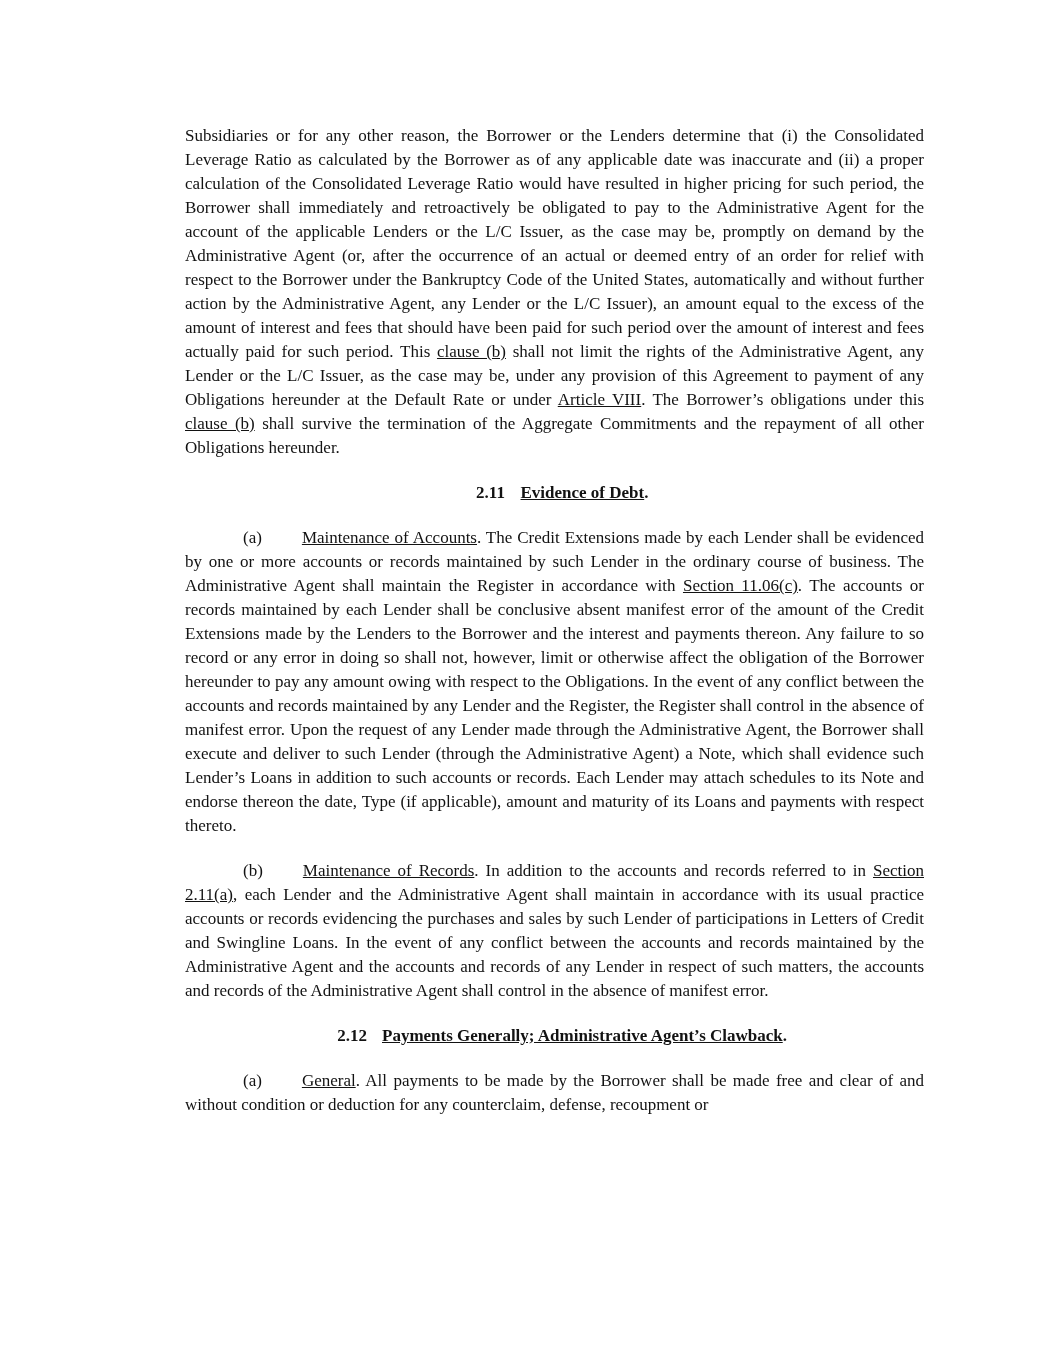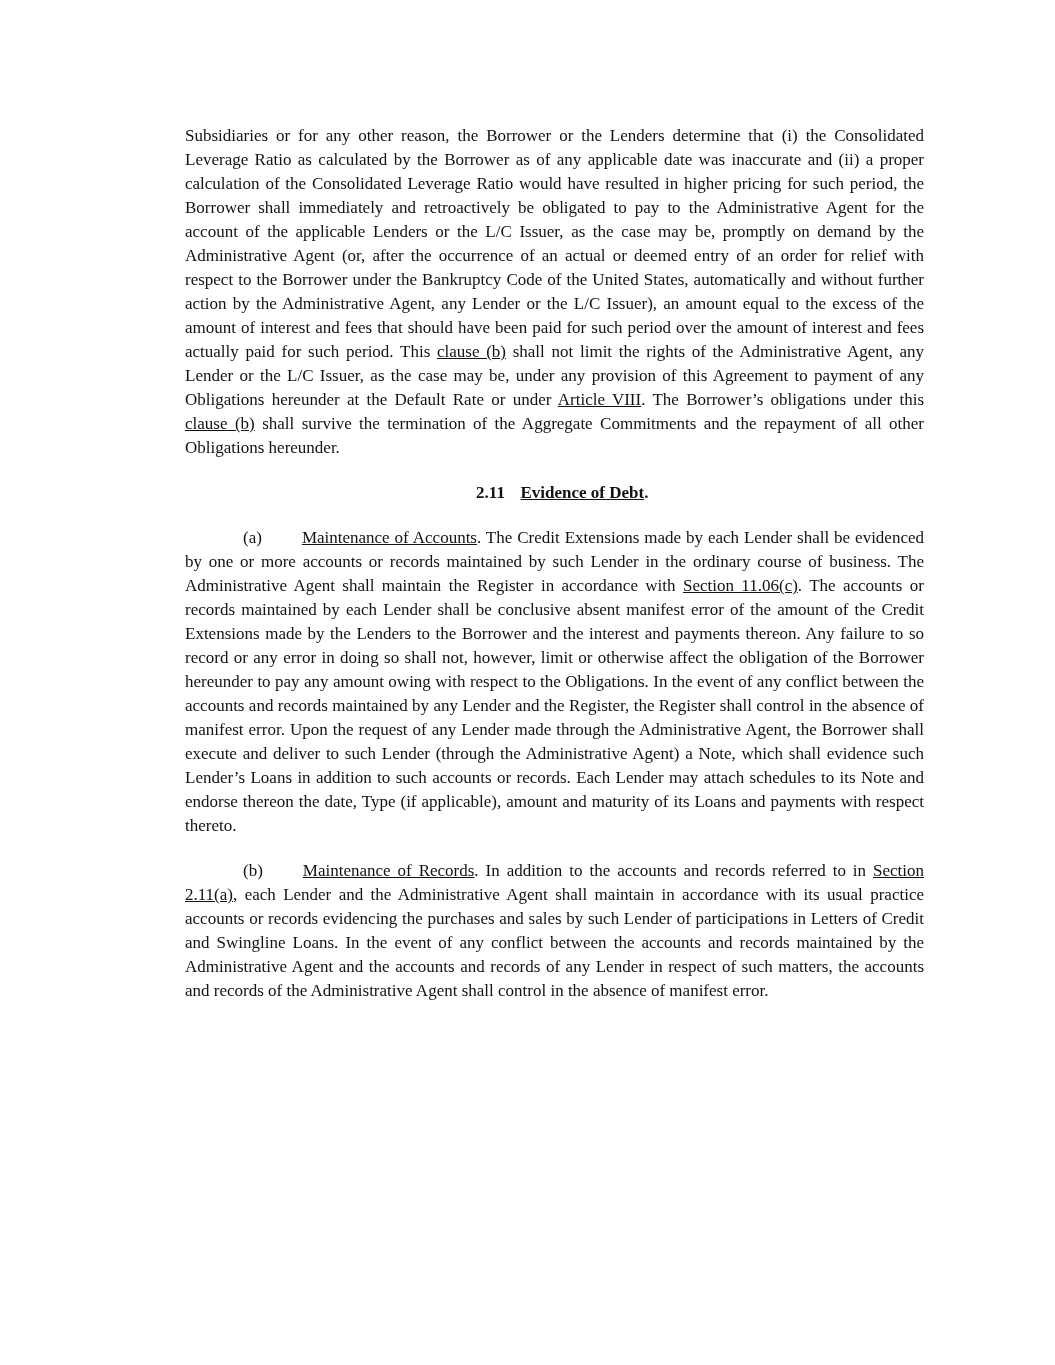--- a/index.html
+++ b/index.html
@@ -86,21 +86,23 @@
   <div class="content">
 
     <p class="para"><span>Subsidiaries or for any other reason, the Borrower or the Lenders determine that (i) the Consolidated Leverage Ratio as calculated by the Borrower as of any applicable date was inaccurate and (ii) a proper calculation of the Consolidated Leverage Ratio would have resulted in higher pricing for such period, the Borrower shall immediately and retroactively be obligated to pay to the Administrative Agent for the account of the applicable Lenders or the L/C Issuer, as the case may be, promptly on demand by the Administrative Agent (or, after the occurrence of an actual or deemed entry of an order for relief with respect to the Borrower under the Bankruptcy Code of the United States, automatically and without further action by the Administrative Agent, any Lender or the L/C Issuer), an amount equal to the excess of the amount of interest and fees that should have been paid for such period over the amount of interest and fees actually paid for such period. This </span><span class="u">clause (b)</span><span> shall not limit the rights of the Administrative Agent, any Lender or the L/C Issuer, as the case may be, under any provision of this Agreement to payment of any Obligations hereunder at the Default Rate or under </span><span class="u">Article VIII</span><span>. The Borrower’s obligations under this </span><span class="u">clause (b)</span><span> shall survive the termination of the Aggregate Commitments and the repayment of all other Obligations hereunder.</span></p>
 
     <p class="heading"><span class="hnum">2.11</span><span class="htitle">Evidence of Debt</span><span>.</span></p>
 
     <p class="para indent"><span>(a)</span><span class="tab"></span><span class="u">Maintenance of Accounts</span><span>. The Credit Extensions made by each Lender shall be evidenced by one or more accounts or records maintained by such Lender in the ordinary course of business. The Administrative Agent shall maintain the Register in accordance with </span><span class="u">Section 11.06(c)</span><span>. The accounts or records maintained by each Lender shall be conclusive absent manifest error of the amount of the Credit Extensions made by the Lenders to the Borrower and the interest and payments thereon. Any failure to so record or any error in doing so shall not, however, limit or otherwise affect the obligation of the Borrower hereunder to pay any amount owing with respect to the Obligations. In the event of any conflict between the accounts and records maintained by any Lender and the Register, the Register shall control in the absence of manifest error. Upon the request of any Lender made through the Administrative Agent, the Borrower shall execute and deliver to such Lender (through the Administrative Agent) a Note, which shall evidence such Lender’s Loans in addition to such accounts or records. Each Lender may attach schedules to its Note and endorse thereon the date, Type (if applicable), amount and maturity of its Loans and payments with respect thereto.</span></p>
 
     <p class="para indent"><span>(b)</span><span class="tab"></span><span class="u">Maintenance of Records</span><span>. In addition to the accounts and records referred to in </span><span class="u">Section 2.11(a)</span><span>, each Lender and the Administrative Agent shall maintain in accordance with its usual practice accounts or records evidencing the purchases and sales by such Lender of participations in Letters of Credit and Swingline Loans. In the event of any conflict between the accounts and records maintained by the Administrative Agent and the accounts and records of any Lender in respect of such matters, the accounts and records of the Administrative Agent shall control in the absence of manifest error.</span></p>
 
+    <p class="heading"><span class="hnum">2.12</span><span class="htitle">Payments Generally; Administrative Agent’s Clawback</span><span>.</span></p>
 
+    <p class="para indent"><span>(a)</span><span class="tab"></span><span class="u">General</span><span>. All payments to be made by the Borrower shall be made free and clear of and without condition or deduction for any counterclaim, defense, recoupment or</span></p>
 
   </div>
 
   <div class="revision-bar bar-1"></div>
   <div class="revision-bar bar-2"></div>
 
   <div class="page-number">76</div>
 
   <a class="footer-link">206718545</a>
 

